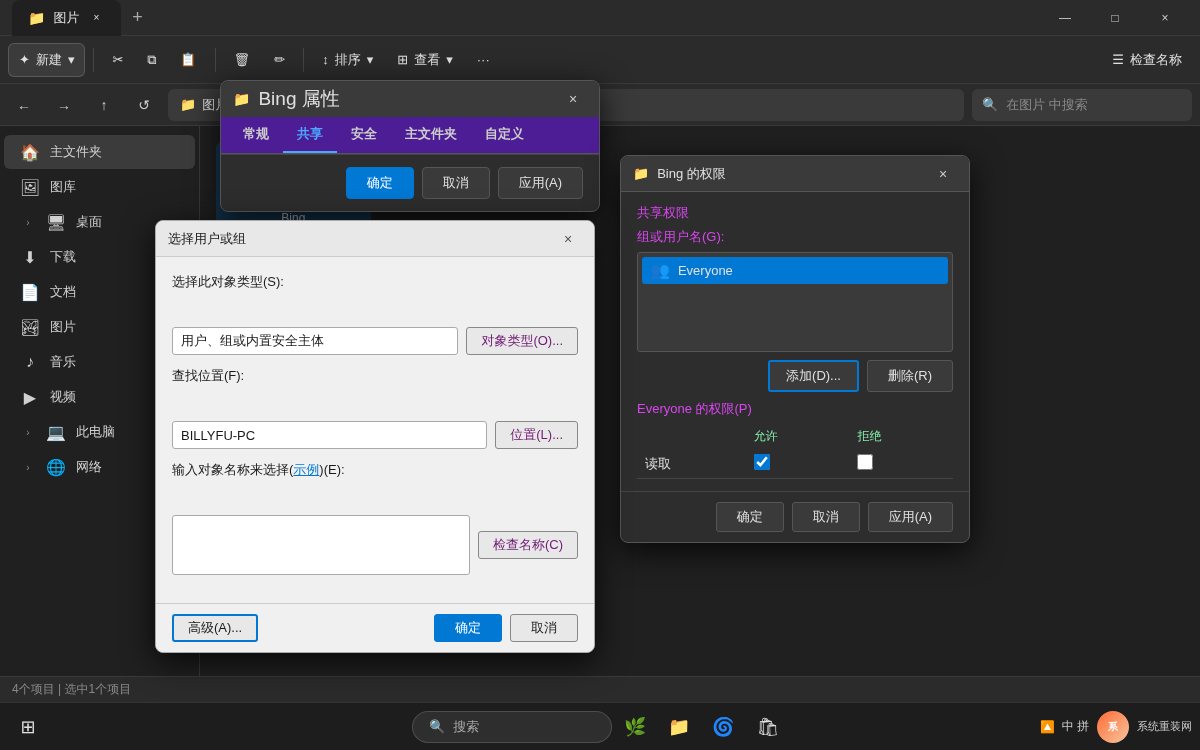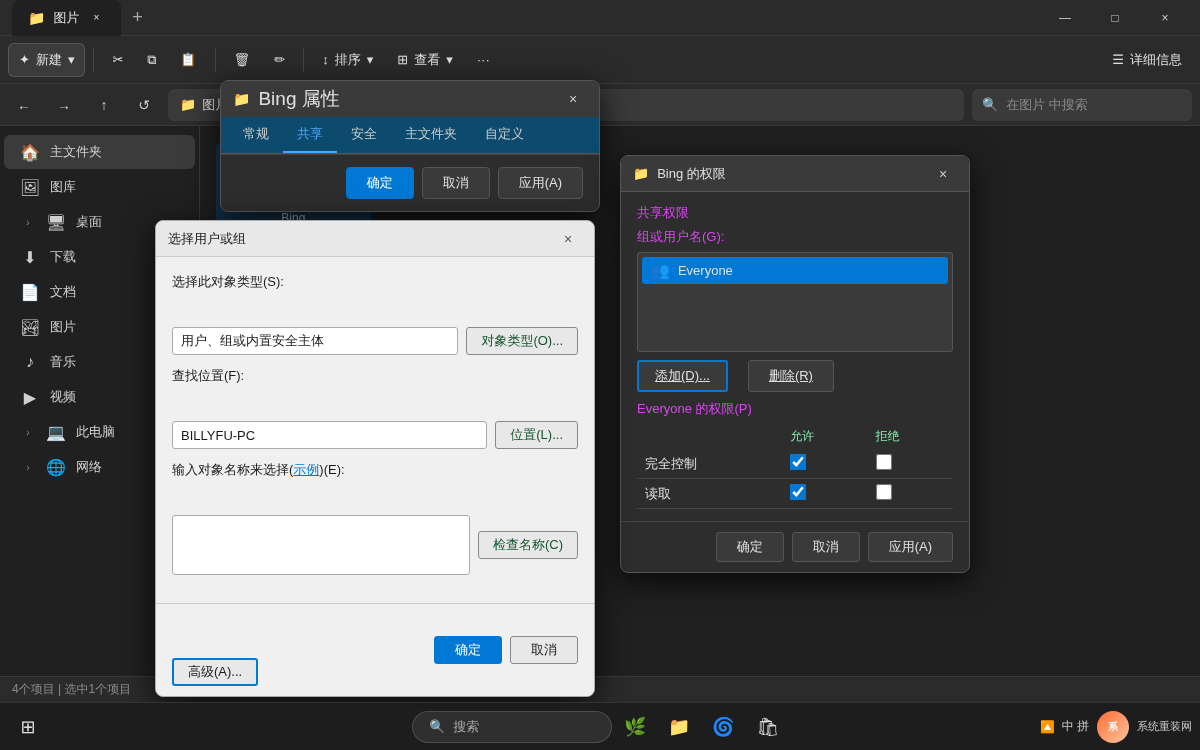--- a/index.html
+++ b/index.html
@@ -349,23 +349,24 @@
       display: flex;
       align-items: center;
       justify-content: center;
       border-radius: 4px;
       cursor: pointer;
       font-size: 14px;
       color: #ccc;
     }
     .dialog-tabs {
       display: flex;
-      background: #0c4a6e;
+      background: #4c1d95;
       border-bottom: 1px solid #555;
       padding: 0 8px;
+      font-weight: bold;
     }
     .dialog-tab {
       padding: 8px 14px;
       font-size: 13px;
       color: #ccc;
       cursor: pointer;
       border-bottom: 2px solid transparent;
     }
     .dialog-tab.active {
       color: #4da6ff;
@@ -470,21 +471,21 @@
       gap: 8px;
       align-items: center;
       margin-top: 36px;
     }
     .form-input-row .form-input { flex: 1; }
     .side-btn {
       padding: 5px 14px;
       border: 1px solid #888;
       border-radius: 3px;
       background: #e8e8e8;
-      color: #14532d;
+      color: #701a75;
       font-size: 13px;
       cursor: pointer;
       white-space: nowrap;
       height: 28px;
       display: flex;
       align-items: center;
     }
     .select-user-body {
       padding: 16px;
       background: #f0f0f0;
@@ -530,21 +531,20 @@
       padding: 5px 14px;
       border: 2px solid #0078d4;
       border-radius: 3px;
       background: #e8e8e8;
       color: #1a1a1a;
       font-size: 13px;
       cursor: pointer;
       height: 28px;
       display: flex;
       align-items: center;
-      margin-top: 44px;
     }
     .text-area-input {
       width: 100%;
       height: 60px;
       border: 1px solid #aaa;
       border-radius: 3px;
       padding: 4px 8px;
       font-size: 13px;
       background: white;
       color: #1a1a1a;
@@ -697,21 +697,21 @@
       <span>▾</span>
     </div>
     <div class="toolbar-btn">
       <span>⊞</span>
       <span>查看</span>
       <span>▾</span>
     </div>
     <div class="toolbar-btn">···</div>
     <div style="margin-left:auto;" class="toolbar-btn">
       <span>☰</span>
-      <span>详细信息</span>
+      <span>检查名称</span>
     </div>
   </div>
 
   <div class="address-bar">
     <div class="nav-btn">←</div>
     <div class="nav-btn">→</div>
     <div class="nav-btn">↑</div>
     <div class="nav-btn">↺</div>
     <div class="address-path">
       <span>📁</span>
@@ -813,40 +813,35 @@
   </div>
   <div class="perm-dialog-body">
     <div class="perm-section-label">共享权限</div>
     <div class="perm-section-label">组或用户名(G):</div>
     <div class="user-list-box">
       <div class="user-list-item selected">
         <span class="user-icon">👥</span>
         <span>Everyone</span>
       </div>
     </div>
-    <div style="display:flex; gap:20px; margin:8px 0;text-decoration:underline;">
+    <div style="display:flex; justify-content:flex-end; gap:8px; margin:8px 0;">
       <button class="add-btn-highlighted">添加(D)...</button>
       <button class="perm-footer-btn">删除(R)</button>
     </div>
     <div class="perm-section-label">Everyone 的权限(P)</div>
     <table class="perms-table">
       <thead>
         <tr>
           <th></th>
           <th>允许</th>
           <th>拒绝</th>
         </tr>
       </thead>
       <tbody>
         <tr>
-          <td>完全控制</td>
-          <td><input type="checkbox" class="perm-check" checked="" style=""></td>
-          <td><input type="checkbox" class="perm-check" style=""></td>
-        </tr>
-        <tr>
           <td>读取</td>
           <td><input type="checkbox" class="perm-check" checked="" style=""></td>
           <td><input type="checkbox" class="perm-check" style=""></td>
         </tr>
       </tbody>
     </table>
   </div>
   <div class="perm-dialog-footer">
     <button class="perm-footer-btn">确定</button>
     <button class="perm-footer-btn">取消</button>

